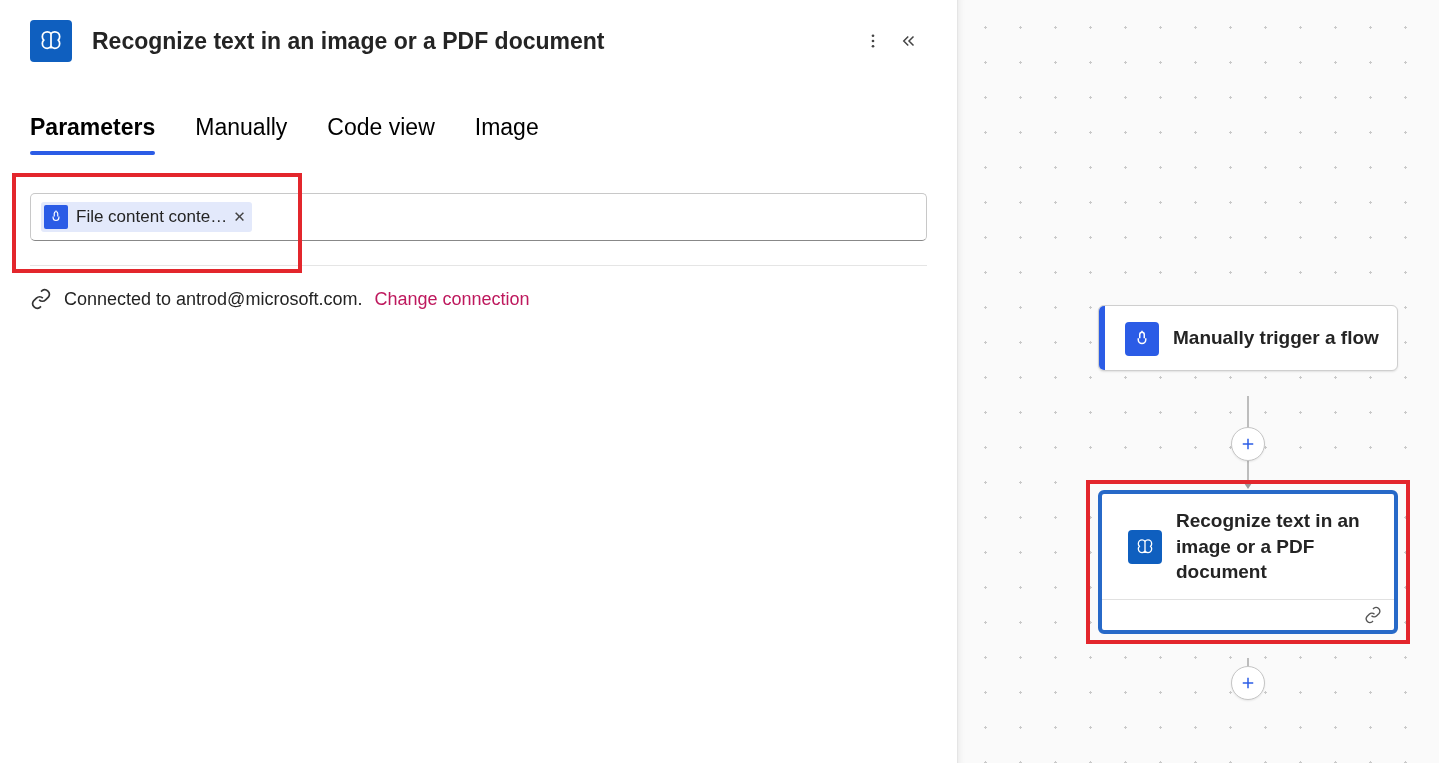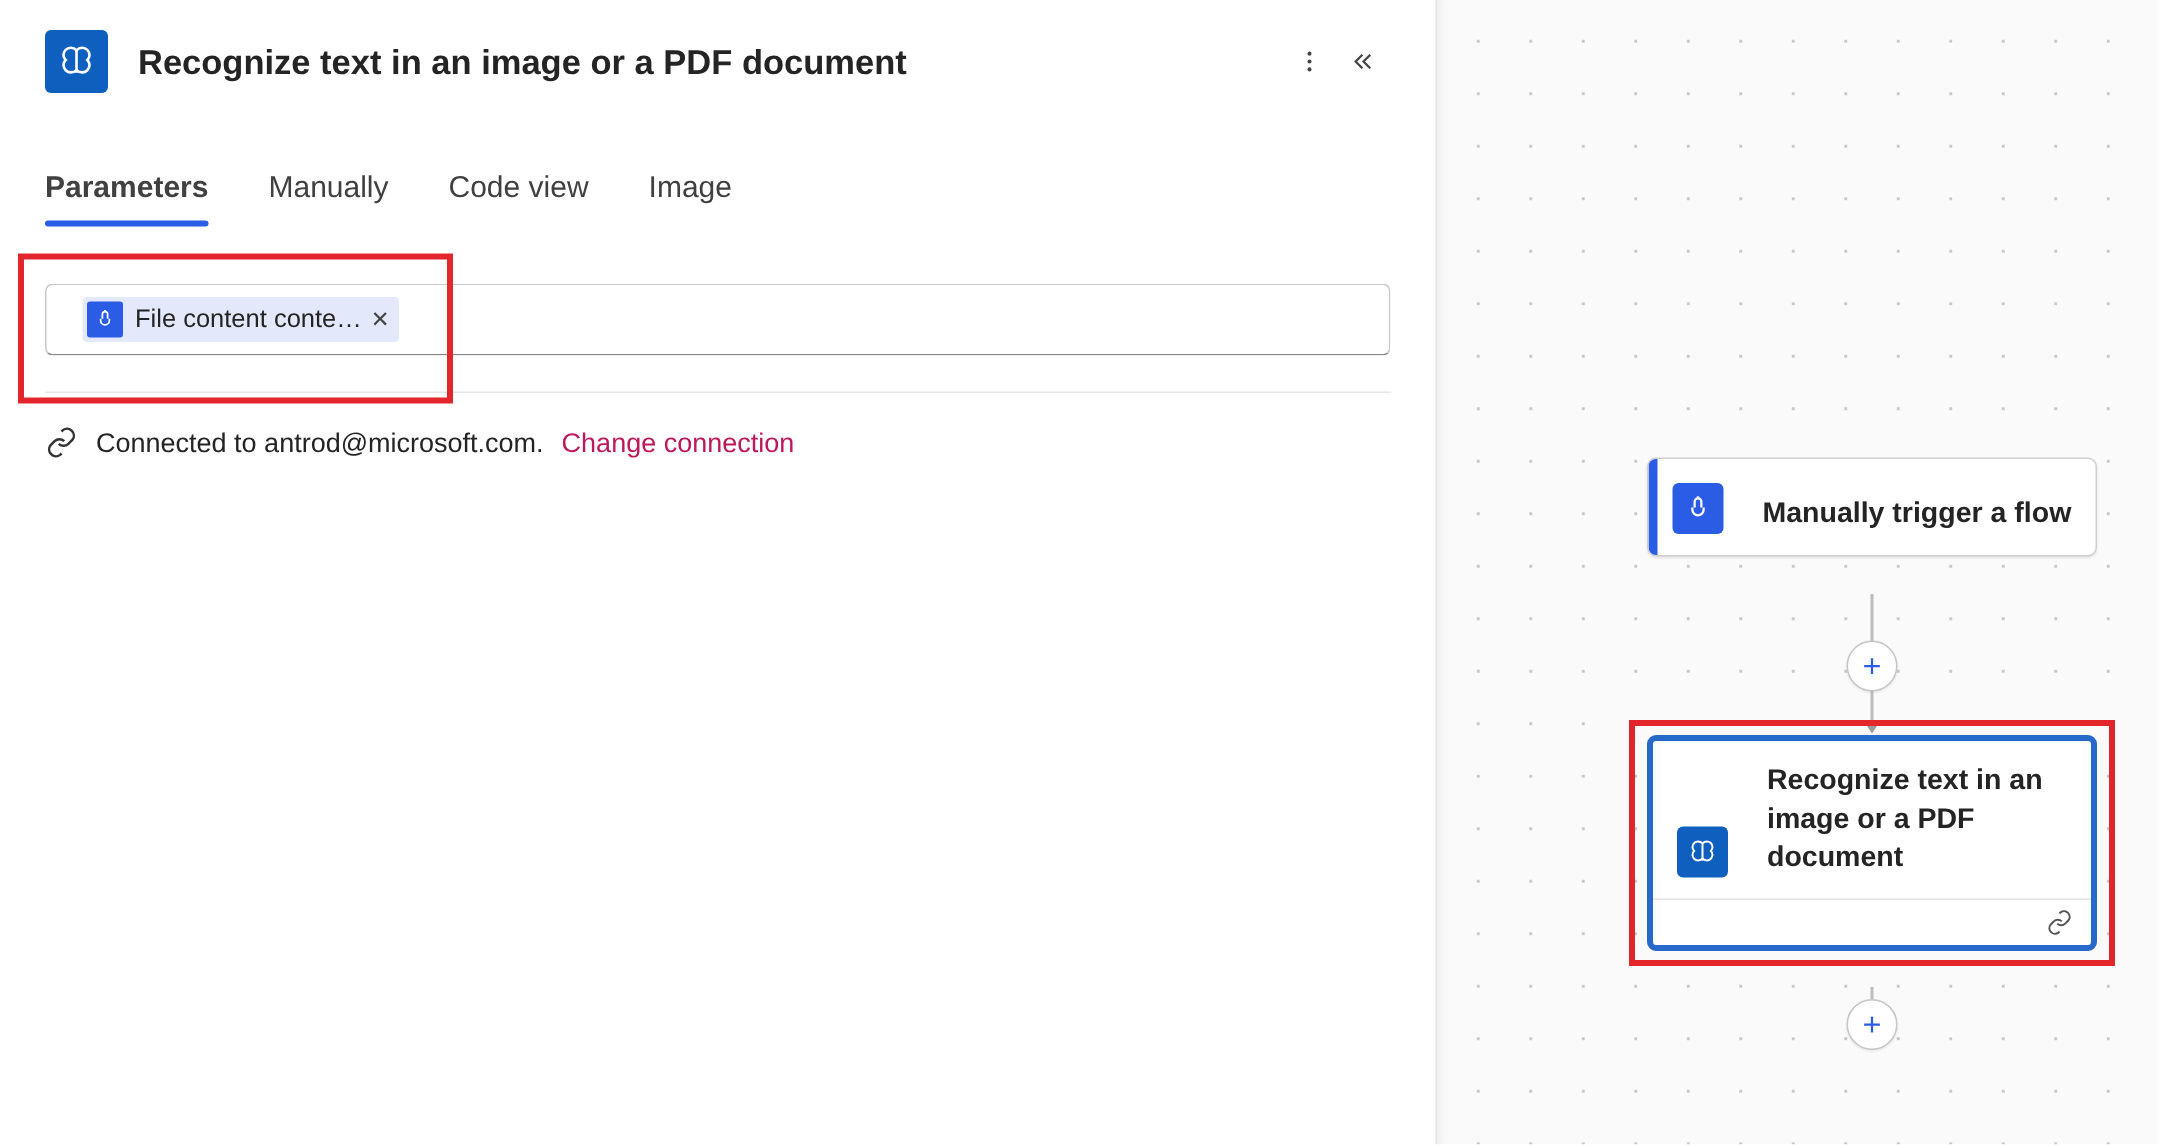--- a/index.html
+++ b/index.html
@@ -42,44 +42,44 @@
     width: 36px; height: 36px;
     display: flex; align-items: center; justify-content: center;
     background: none; border: none; cursor: pointer;
     color: #444;
   }
   .tabs {
     display: flex; gap: 40px;
     margin-top: 52px;
   }
   .tab {
-    font-size: 20px;
+    font-size: 23px;
     padding-bottom: 12px;
     cursor: pointer;
-    color: #404040;
+    color: #000000;
     position: relative;
   }
   .tab.active { font-weight: 600; }
   .tab.active::after {
     content: "";
     position: absolute; left: 0; right: 0; bottom: -2px;
     height: 4px; background: #2b5ce6; border-radius: 2px;
   }
 
   .form-block {
     margin-top: 40px;
     position: relative;
   }
   .field-label { font-size: 18px; margin-bottom: 8px; }
   .req { color: #d13438; margin-left: 2px; }
   .input-box {
     border: 1px solid #c8c8c8;
     border-bottom-color: #888;
     border-radius: 5px;
-    padding: 8px 24px;
+    padding: 8px 10px;
     min-height: 46px;
     display: flex; align-items: center;
   }
   .token {
     display: inline-flex; align-items: center;
     background: #e3e9fb;
     border-radius: 3px;
     padding: 3px 6px 3px 3px;
     font-size: 17px;
   }
@@ -128,23 +128,23 @@
     border-radius: 6px;
     box-shadow: 0 1px 2px rgba(0,0,0,.1);
     overflow: hidden;
     cursor: pointer;
   }
   .node .accent {
     position: absolute; left: 0; top: 0; bottom: 0; width: 6px;
     background: #2b5ce6;
   }
   .node-body {
-    display: flex; align-items: flex-end;
-    padding: 14px 14px 14px 16px;
-    gap: 26px;
+    display: flex; align-items: center;
+    padding: 14px 14px 14px 26px;
+    gap: 14px;
   }
   .node-icon {
     width: 34px; height: 34px; border-radius: 4px;
     background: #2b5ce6;
     display: flex; align-items: center; justify-content: center;
     flex-shrink: 0;
     margin-top: 2px;
   }
   .node-icon.ai { background: #0f5fbf; }
   .node-label { font-size: 19px; font-weight: 600; line-height: 1.35; }

